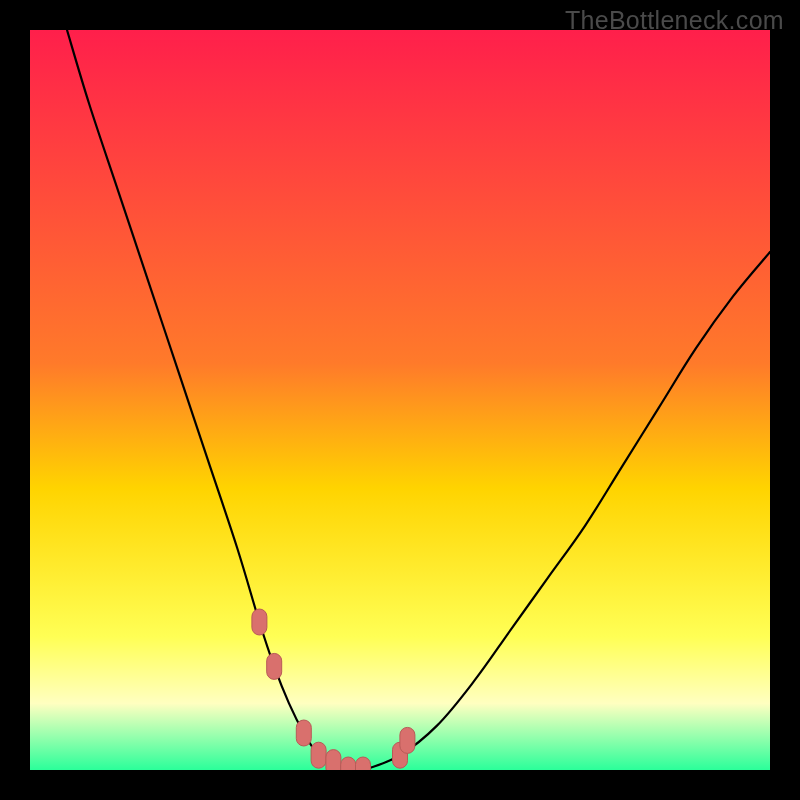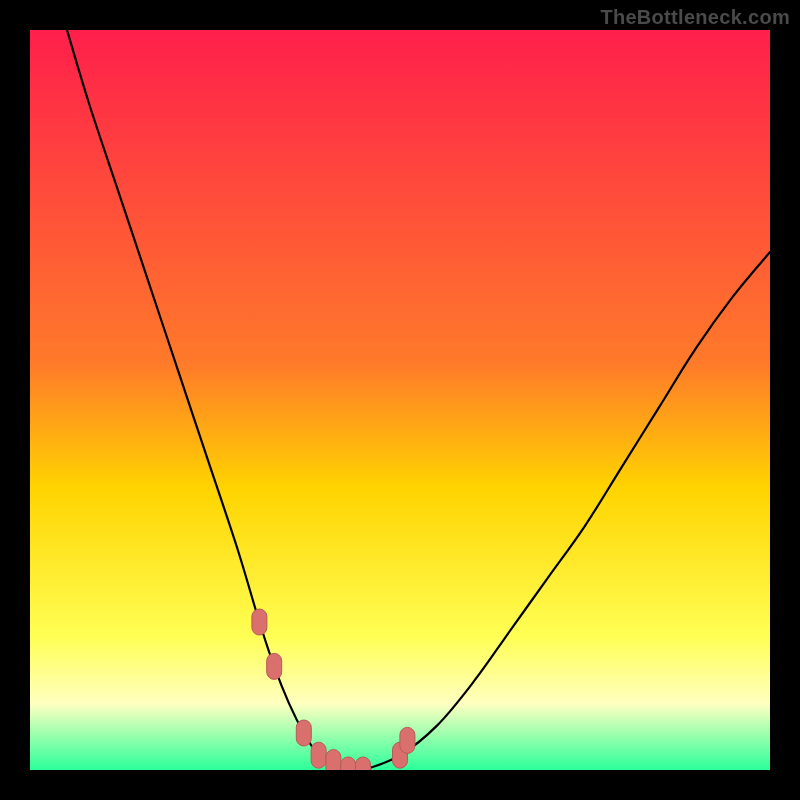--- a/index.html
+++ b/index.html
@@ -20,24 +20,24 @@
   .plot {
     position: absolute;
     left: 30px;
     top: 30px;
     width: 740px;
     height: 740px;
   }
   .watermark {
     position: absolute;
     top: 6px;
-    right: 10px;
+    right: 16px;
     color: #4a4a4a;
-    font-size: 20px;
-    font-weight: 700;
+    font-size: 25px;
+    font-weight: 400;
     letter-spacing: 0.3px;
     user-select: none;
   }
 </style>
 </head>
 <body>
 
 <div class="stage">
   <div class="watermark">TheBottleneck.com</div>
 

